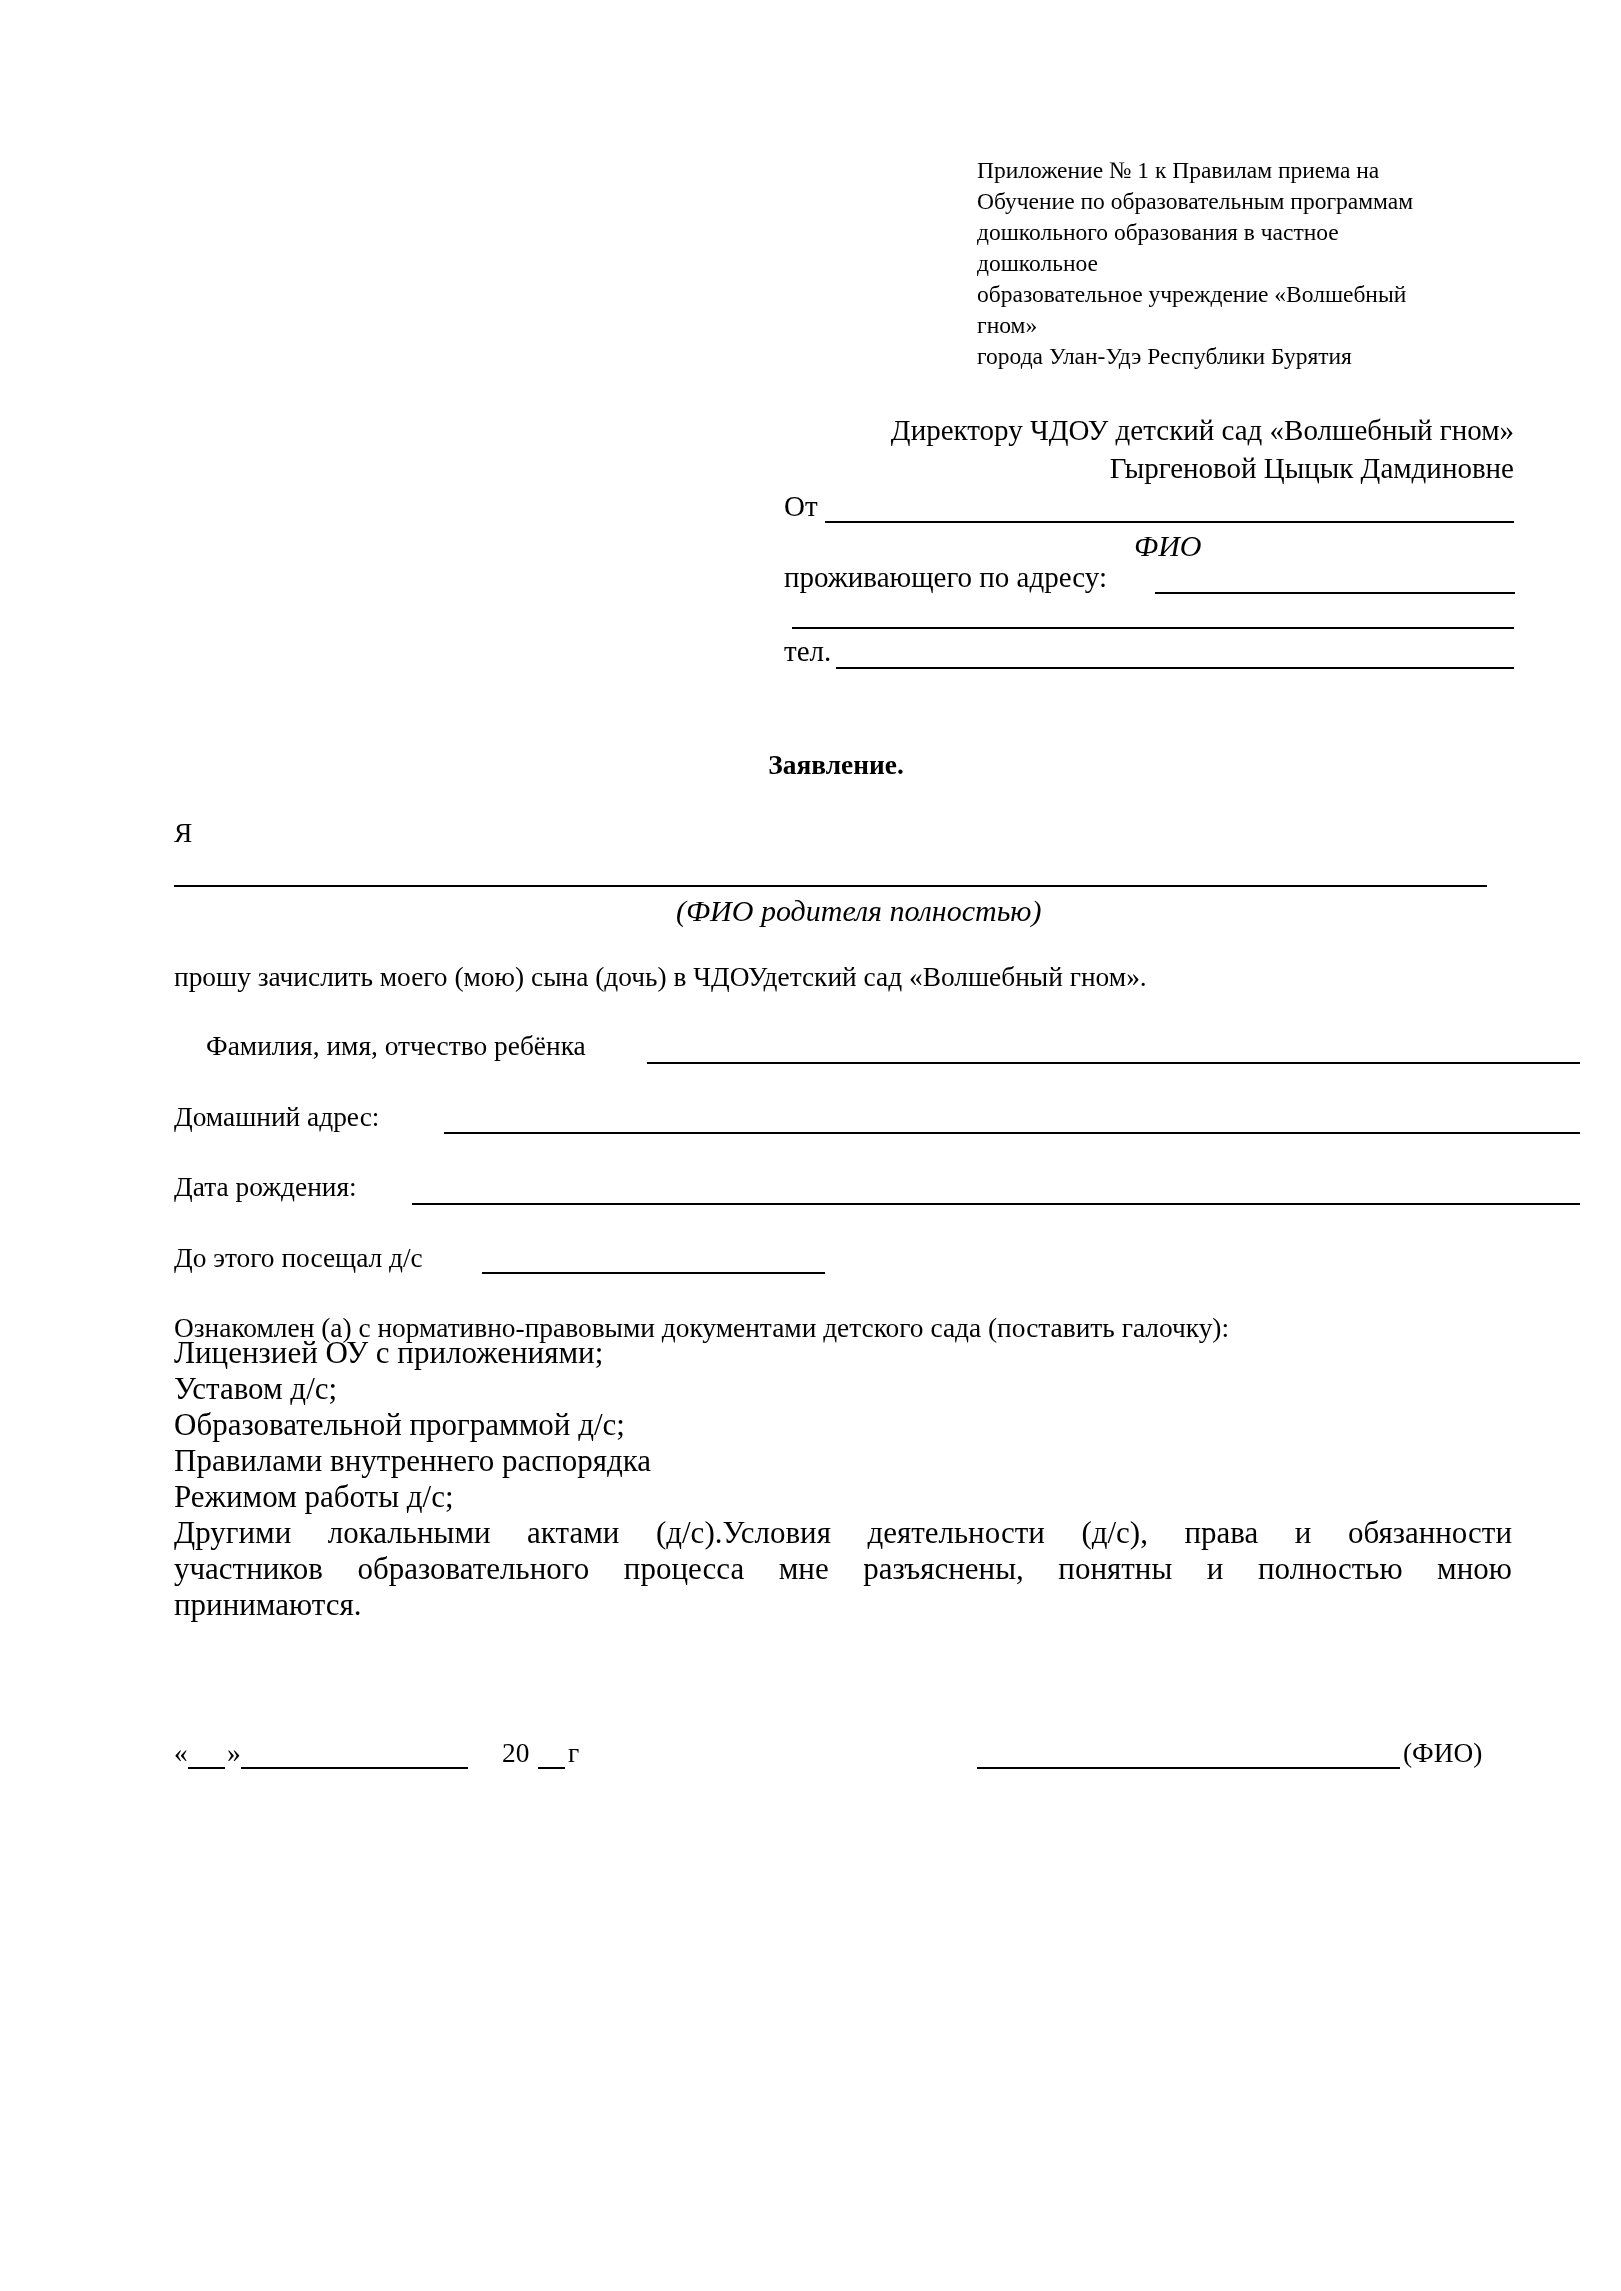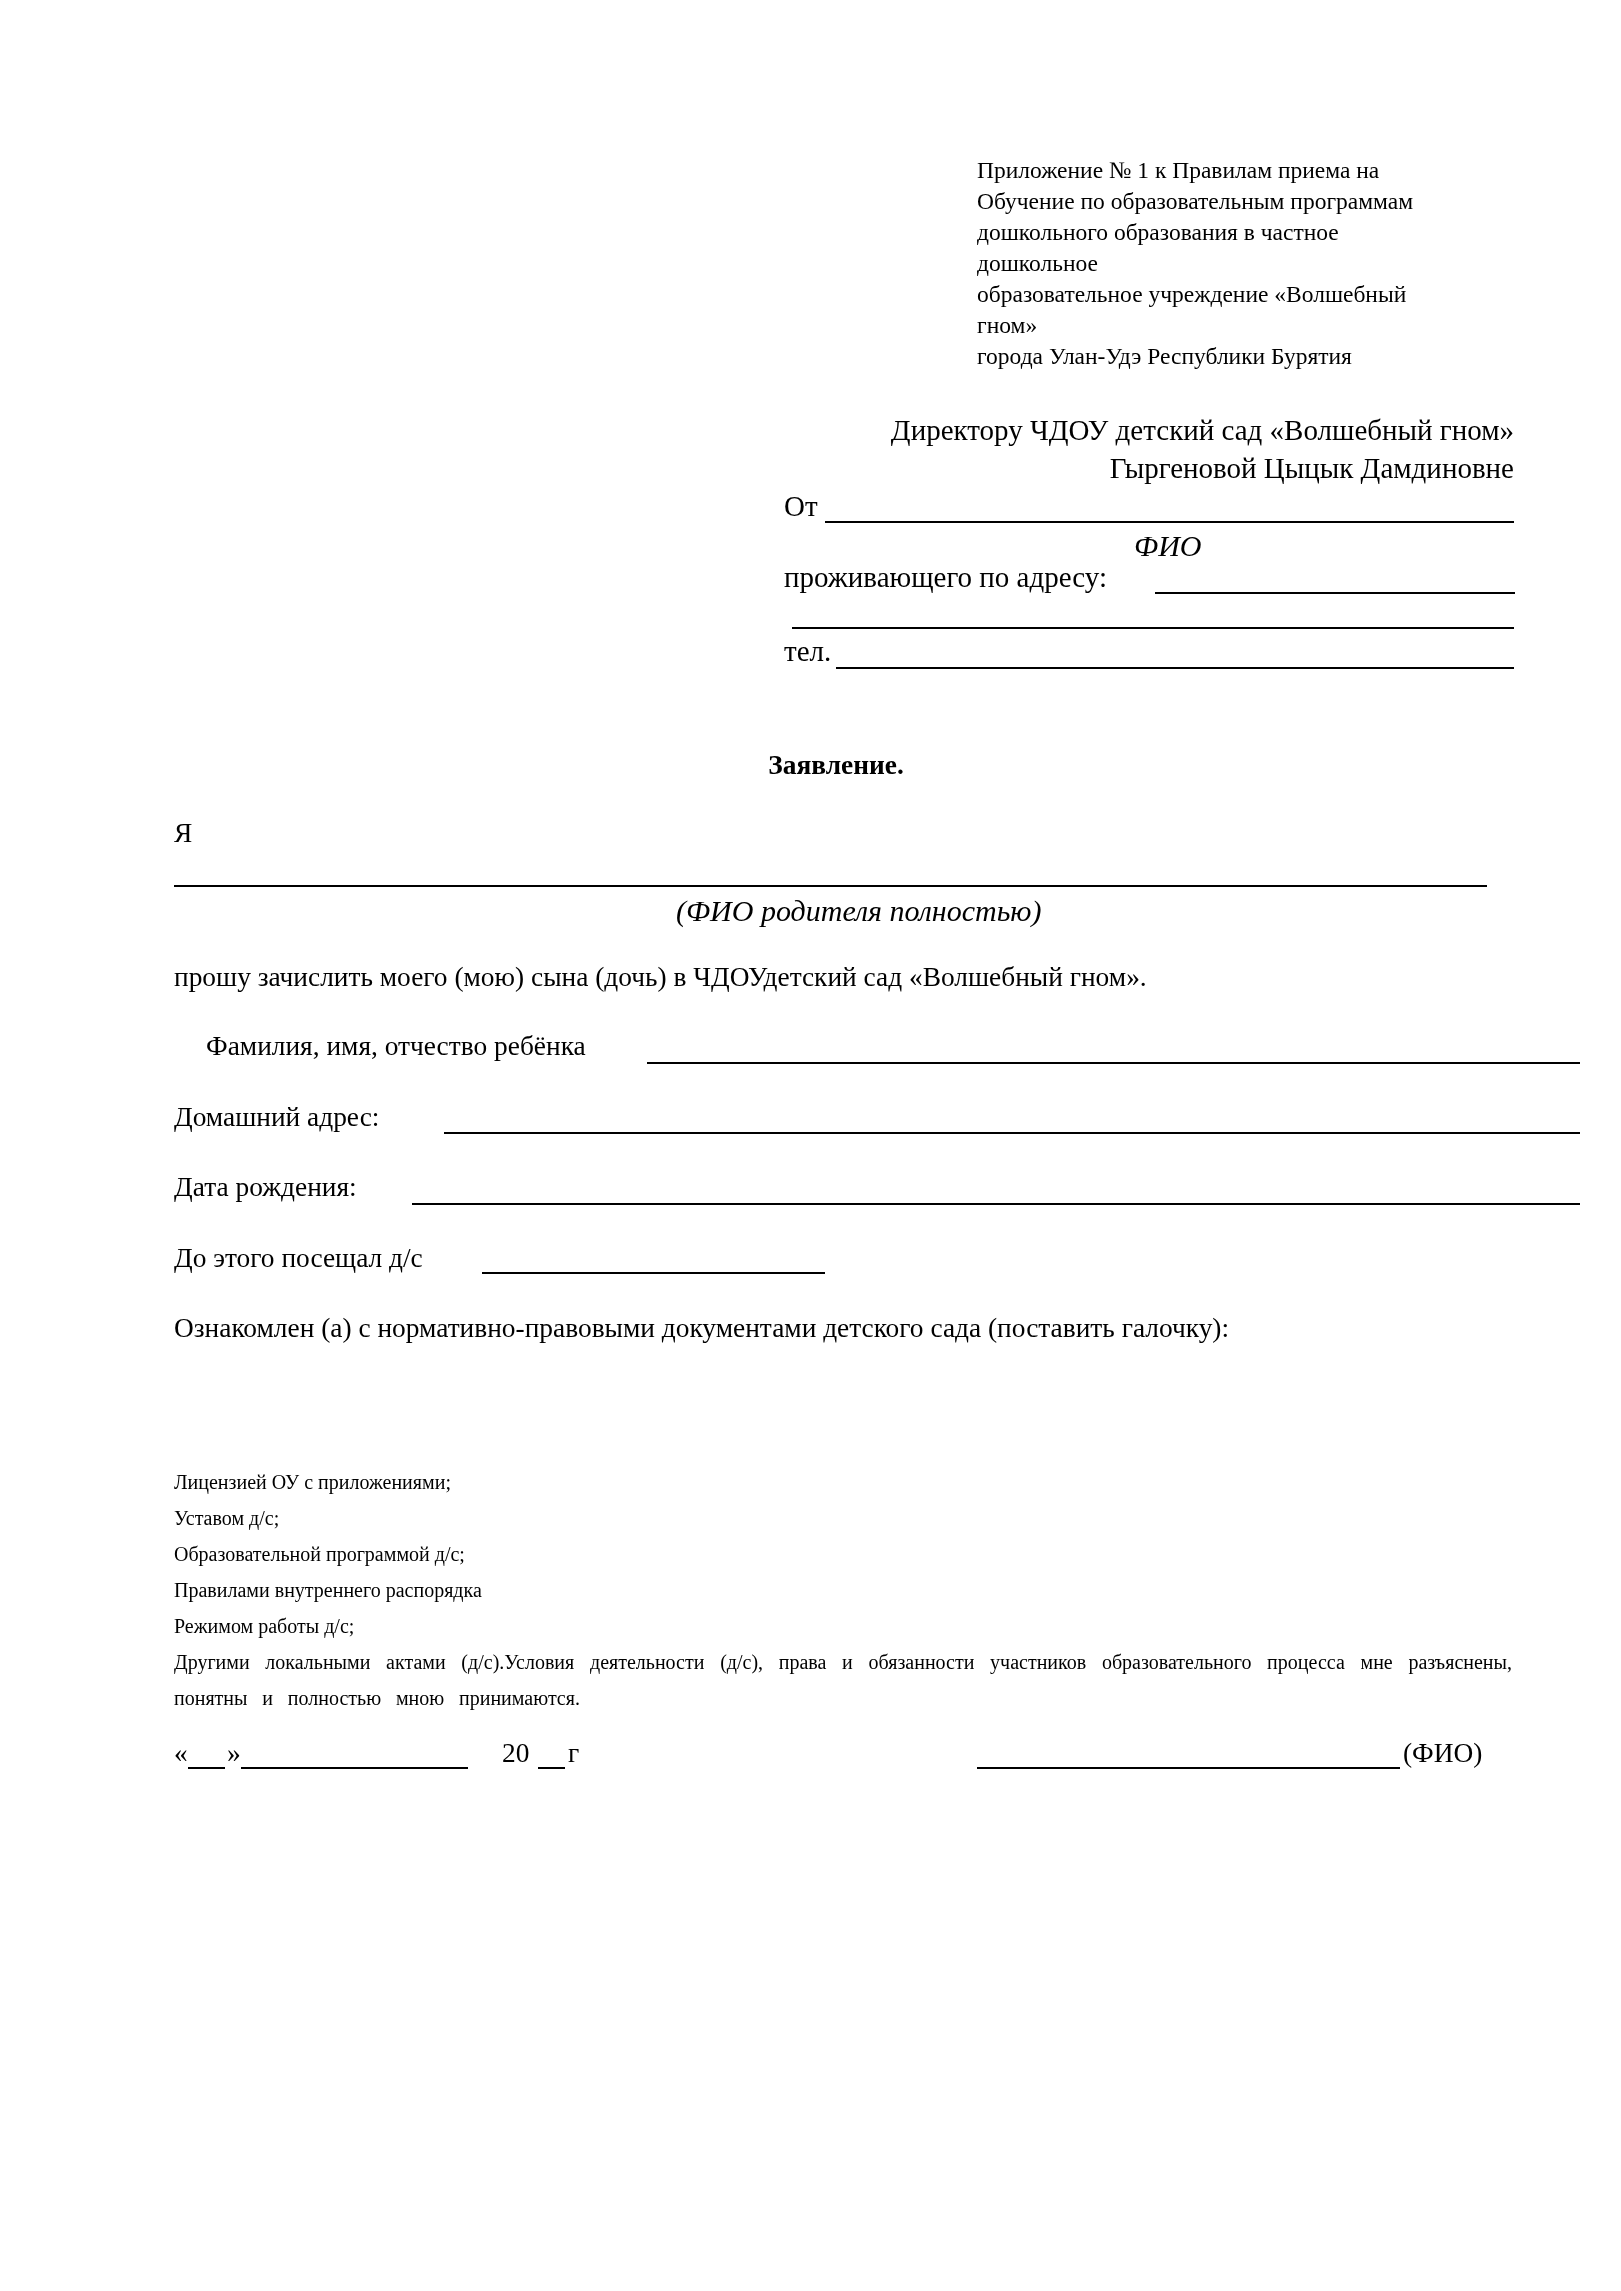--- a/index.html
+++ b/index.html
@@ -6,21 +6,21 @@
   body { width:1621px; height:2292px; position:relative; overflow:hidden;
          font-family:"Liberation Serif", serif; color:#000; }
   .abs { position:absolute; white-space:nowrap; }
   .annot { position:absolute; left:951px; top:155px; font-size:23.5px; line-height:31px; }
   .annot div { white-space:nowrap;margin-left:26px; }
   .hdr { font-size:29px; }
   .hline { position:absolute; border-top:2px solid #000; height:0; }
   .body { font-size:27.4px; }
   .title { font-weight:bold; font-size:27.4px; }
   .ital { font-style:italic; font-size:30px; }
-  .list { position:absolute; left:174px; top:1464px; font-size:20px; line-height:36px; width:1338px; }
+  .list { position:absolute; left:174px; top:1335px; font-size:31px; line-height:36px; width:1338px; }
   .list div { white-space:nowrap; }
   .just { white-space:normal !important; text-align:justify; text-align-last:left; line-height:36px; word-spacing:9.8px; }
 </style>
 </head>
 <body>
 
 <div class="annot">
   <div>Приложение № 1 к Правилам приема на</div>
   <div>Обучение по образовательным программам</div>
   <div>дошкольного образования в частное</div>

